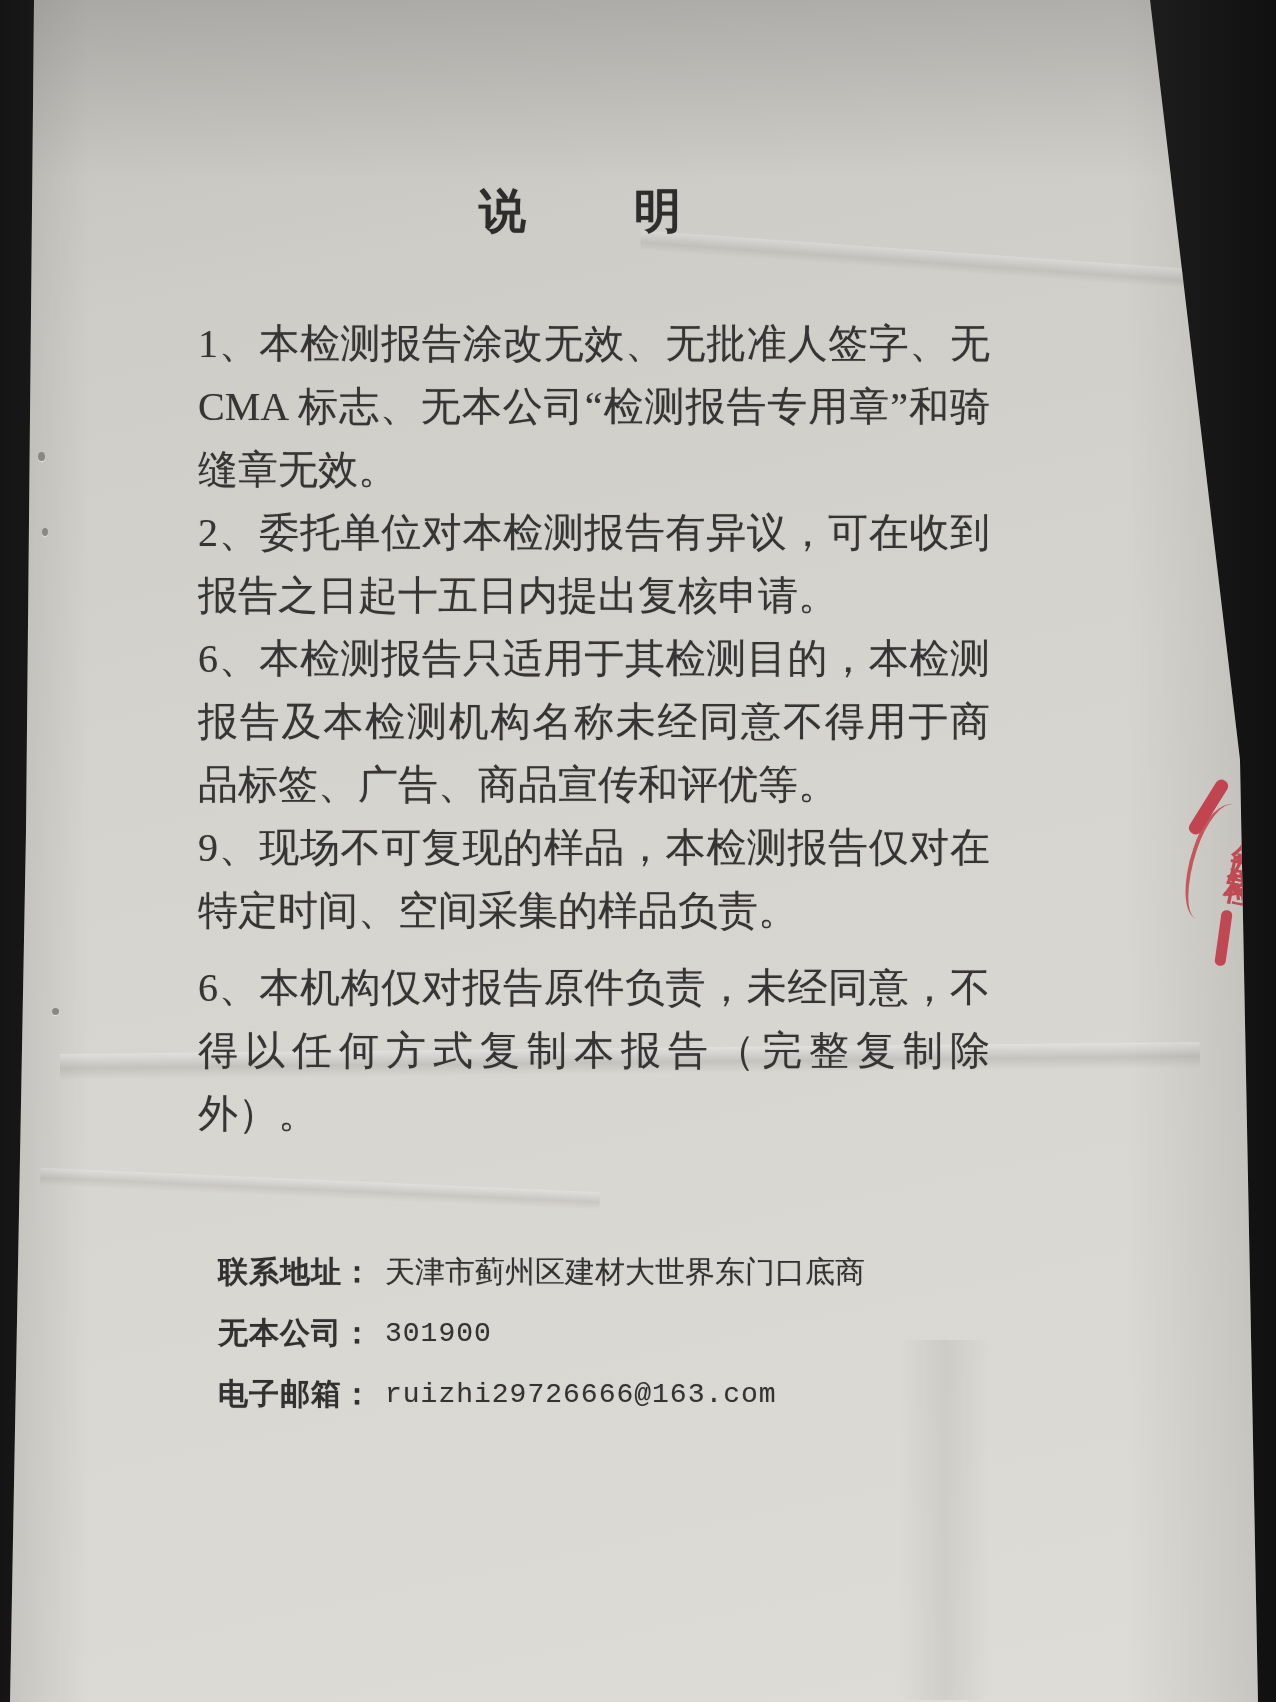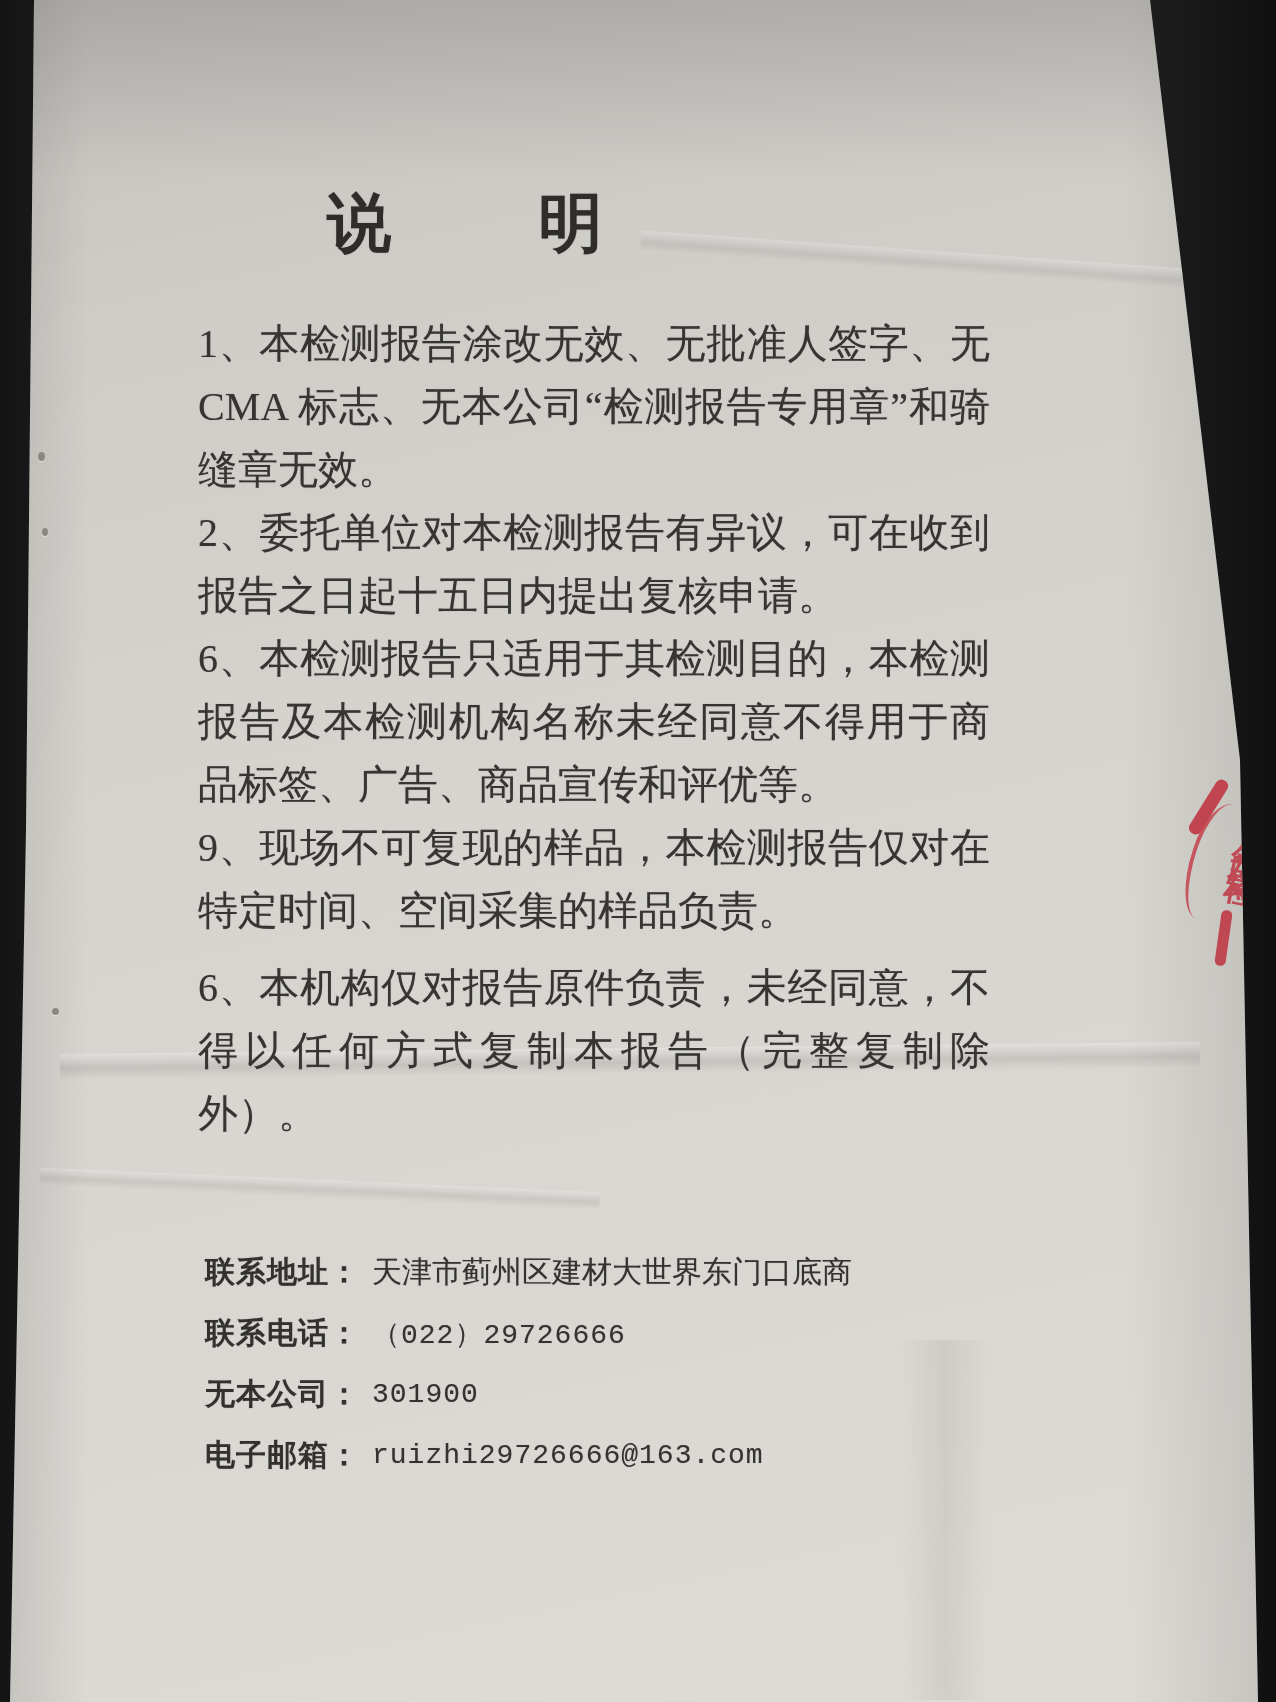--- a/index.html
+++ b/index.html
@@ -28,35 +28,35 @@
     background:linear-gradient(180deg,rgba(255,255,255,.2),rgba(115,112,108,.15) 55%,rgba(255,255,255,0));transform:rotate(2.5deg);}
   .crease.c4{left:900px;top:1340px;width:90px;height:360px;
     background:linear-gradient(90deg,rgba(255,255,255,0),rgba(112,110,106,.12),rgba(255,255,255,0));}
   .blemish{position:absolute;border-radius:50%;background:#8a8882;box-shadow:0 1px 1px rgba(255,255,255,.5);}
   .blemish.b1{left:38px;top:452px;width:7px;height:9px;}
   .blemish.b2{left:42px;top:528px;width:6px;height:8px;}
   .blemish.b3{left:52px;top:1008px;width:7px;height:7px;}
 
   .doc-title{
     position:absolute;left:180px;top:180px;width:800px;
-    text-align:left;font-size:64px;font-weight:600;color:#2e2d2c;
+    text-align:center;font-size:47px;font-weight:600;color:#2e2d2c;
     letter-spacing:2.3em;text-indent:2.3em;
     text-shadow:0 0 1px rgba(46,45,44,.4);
   }
   .notes{
     position:absolute;left:198px;top:312px;width:792px;
     font-size:40px;line-height:63px;color:#363534;
     text-align:justify;text-justify:inter-ideograph;
     text-shadow:0 0 1px rgba(54,53,52,.35);
   }
   .notes p{margin:0;}
   .notes p.gap-before{margin-top:14px;}
 
   .contact{
-    position:absolute;left:205px;top:1242px;width:780px;
+    position:absolute;left:218px;top:1242px;width:780px;
     font-size:30px;color:#343332;
   }
   .contact-row{height:61px;display:flex;align-items:center;}
   .contact-label{
     font-family:"Liberation Sans", sans-serif;font-weight:700;color:#323130;
     letter-spacing:1px;text-shadow:0 0 1px rgba(50,49,48,.35);
   }
   .contact-value{margin-left:12px;text-shadow:0 0 1px rgba(52,51,50,.3);}
   .contact-value.mono{font-family:"Liberation Mono", monospace;font-size:28px;letter-spacing:1px;}
 
@@ -98,24 +98,20 @@
       <p>9、现场不可复现的样品，本检测报告仅对在特定时间、空间采集的样品负责。</p>
       <p class="gap-before">6、本机构仅对报告原件负责，未经同意，不得以任何方式复制本报告（完整复制除外）。</p>
     </div>
 
     <div class="contact">
       <div class="contact-row">
         <span class="contact-label">联系地址：</span>
         <span class="contact-value">天津市蓟州区建材大世界东门口底商</span>
       </div>
       <div class="contact-row">
-        <span class="contact-label">联系电话：</span>
-        <span class="contact-value mono">（022）29726666</span>
-      </div>
-      <div class="contact-row">
         <span class="contact-label">无本公司：</span>
         <span class="contact-value mono">301900</span>
       </div>
       <div class="contact-row">
         <span class="contact-label">电子邮箱：</span>
         <span class="contact-value mono">ruizhi29726666@163.com</span>
       </div>
     </div>
 
     <div class="stamp">

